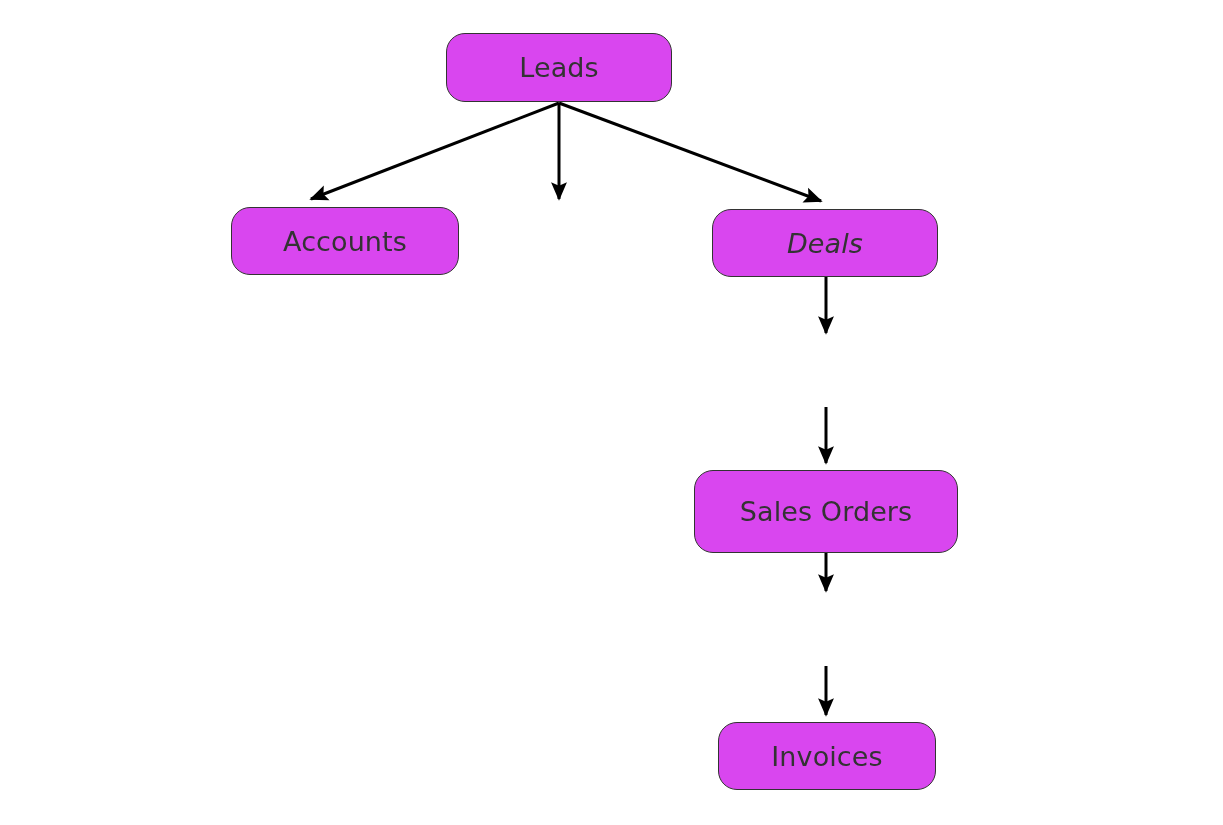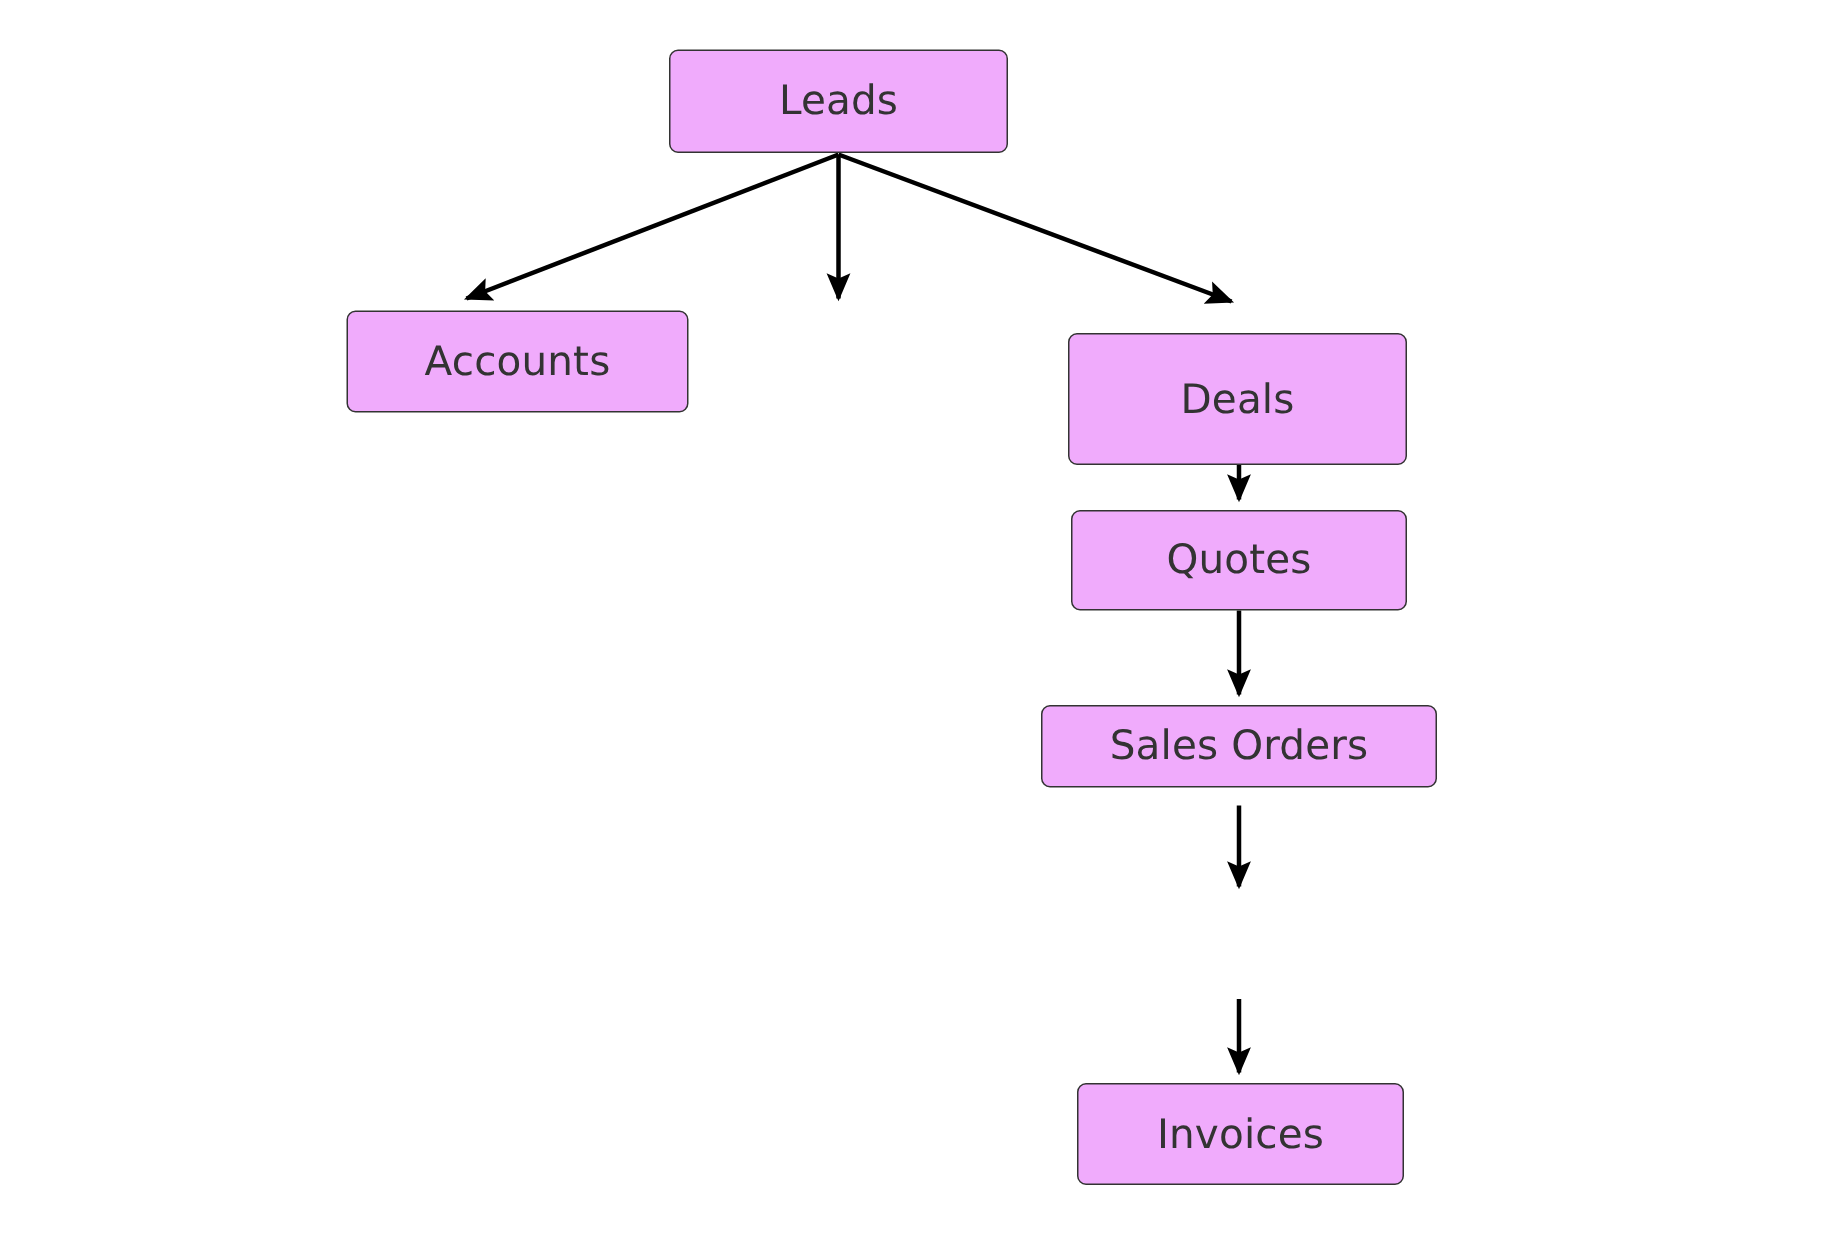--- a/index.html
+++ b/index.html
@@ -22,23 +22,23 @@
   #edge-layer {
     position: absolute;
     left: 0;
     top: 0;
     width: 1223px;
     height: 825px;
   }
   .node {
     position: absolute;
     box-sizing: border-box;
-    background: #f0abfc;
+    background: #d946ef;
     border: 1.6px solid #333333;
-    border-radius: 6px;
+    border-radius: 19px;
     display: flex;
     align-items: center;
     justify-content: center;
     color: #333333;
     font-family: "DejaVu Sans", sans-serif;
     font-size: 27px;
     font-weight: 400;
     letter-spacing: 0.1px;
     line-height: 1;
     white-space: nowrap;
@@ -77,29 +77,26 @@
 
   <div class="node" style="left:446px; top:33px; width:226px; height:69px;">
     <span class="node-label">Leads</span>
   </div>
 
   <div class="node" style="left:190px; top:207px; width:228px; height:68px;margin-left:41px;">
     <span class="node-label">Accounts</span>
   </div>
 
 
-  <div class="node" style="left:712px; top:222px; width:226px; height:88px;">
+  <div class="node" style="left:712px; top:209px; width:226px; height:68px;font-style:italic;">
     <span class="node-label">Deals</span>
   </div>
 
-  <div class="node" style="left:714px; top:340px; width:224px; height:67px;">
-    <span class="node-label">Quotes</span>
-  </div>
 
-  <div class="node" style="left:694px; top:470px; width:264px; height:55px;">
+  <div class="node" style="left:694px; top:470px; width:264px; height:83px;">
     <span class="node-label">Sales Orders</span>
   </div>
 
 
   <div class="node" style="left:718px; top:722px; width:218px; height:68px;">
     <span class="node-label">Invoices</span>
   </div>
 
 </div>
 

